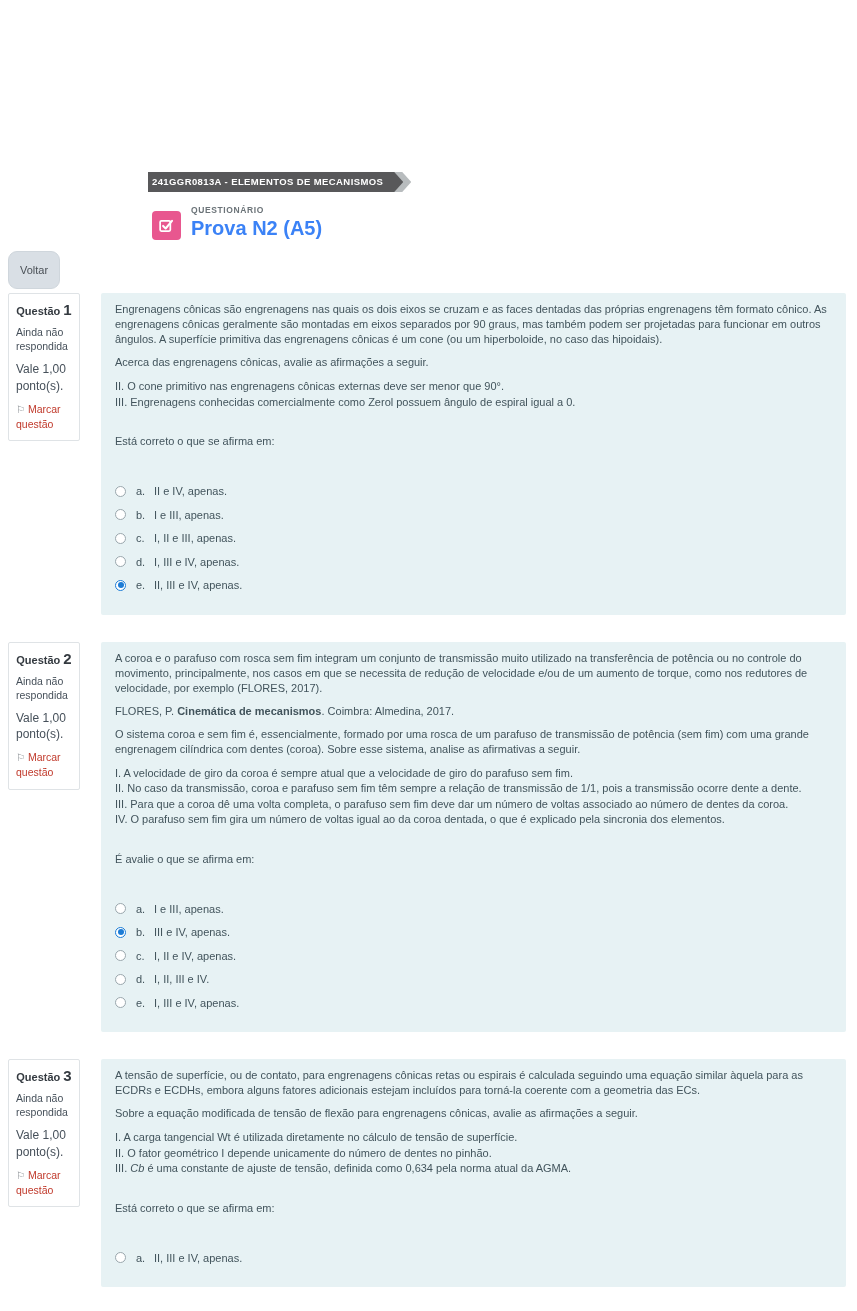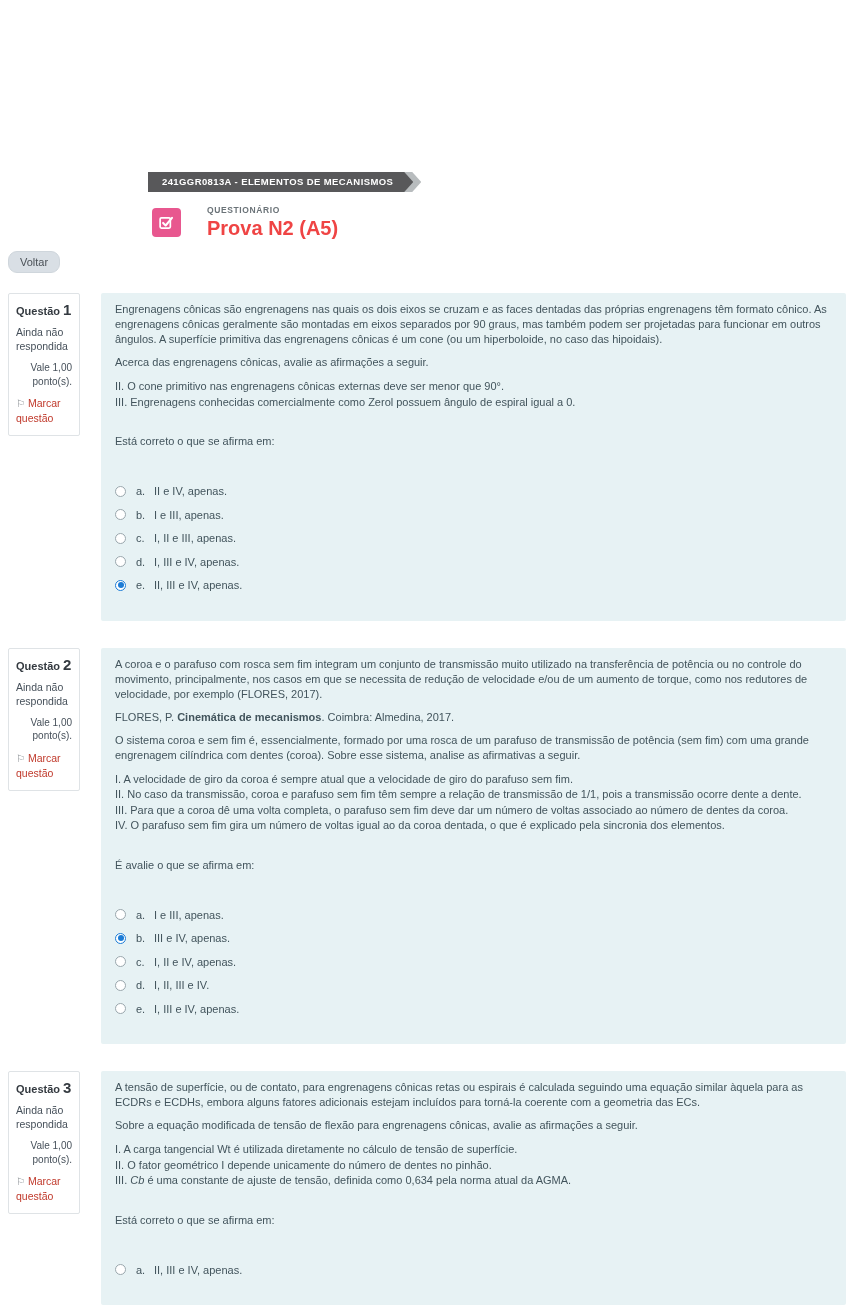--- a/index.html
+++ b/index.html
@@ -5,48 +5,48 @@
   html,body{margin:0;padding:0;background:#fff;width:857px;height:1311px;overflow:hidden;
     font-family:"Liberation Sans","DejaVu Sans",sans-serif;}
   .page{position:relative;width:857px;height:1311px;}
 
   
   .badge-wrap{position:absolute;left:148px;top:172px;height:20px;}
   .badge-tail{position:absolute;left:8px;top:0;height:20px;width:100%;
     background:var(--badge-tail,#b8bcbe);
     clip-path:polygon(0 0,calc(100% - 9px) 0,100% 50%,calc(100% - 9px) 100%,0 100%);}
   .badge{position:relative;height:20px;line-height:20px;background:var(--badge-bg,#58585a);color:#fff;
-    font-size:9.5px;font-weight:bold;letter-spacing:.4px;padding:0 20px 0 14px;white-space:nowrap;
+    font-size:9.5px;font-weight:bold;letter-spacing:.4px;padding:0 20px 0 4px;white-space:nowrap;
     clip-path:polygon(0 0,calc(100% - 9px) 0,100% 50%,calc(100% - 9px) 100%,0 100%);}
 
   
-  .act{position:absolute;left:152px;top:204px;display:flex;gap:26px;align-items:center;}
+  .act{position:absolute;left:152px;top:204px;display:flex;gap:10px;align-items:flex-end;}
   .act-icon{width:29px;height:29px;background:var(--accent-pink,#e8578f);border-radius:4px;
     display:flex;align-items:center;justify-content:center;flex:0 0 auto;}
   .act-type{font-size:8.5px;font-weight:bold;color:#6b7378;letter-spacing:.6px;margin-top:1px;}
-  .act-title{font-size:20px;font-weight:bold;color:#ef4444;margin-top:2px;}
+  .act-title{font-size:20px;font-weight:bold;color:#3b82f6;margin-top:2px;}
 
   
   .voltar{position:absolute;left:8px;top:251px;background:#d9dfe5;border:1px solid #cfd6dc;border-radius:9px;
-    color:#4a5056;font-size:11px;padding:4px 11px;cursor:pointer;font-family:inherit;}
+    color:#4a5056;font-size:11px;padding:12px 11px;cursor:pointer;font-family:inherit;}
 
   
   .questions{position:absolute;left:8px;top:293px;width:841px;}
   .q-row{display:flex;align-items:flex-start;margin-bottom:27px;}
   .q-info{width:56px;flex:0 0 auto;background:#fff;border:1px solid #dfe3e6;border-radius:2px;
     padding:7px 7px 9px;color:#3f4850;}
-  .q-head{font-size:11px;color:#343a40;margin:0;}
+  .q-head{font-size:11px;color:#343a40;margin:0;text-align:center;}
   .q-num{font-size:15px;}
   .q-status{font-size:10.5px;margin-top:7px;line-height:1.35;color:#46505a;}
-  .q-points{font-size:10px;margin-top:8px;line-height:1.35;color:#46505a;text-align:right;}
+  .q-points{font-size:12px;margin-top:8px;line-height:1.35;color:#46505a;}
   .q-flag{display:block;font-size:10.5px;margin-top:8px;line-height:1.4;color:var(--flag-red,#c0392b);
     text-decoration:none;cursor:pointer;}
   .flag-icon{color:#8a8f94;font-size:10px;}
   .q-content{margin-left:21px;width:745px;box-sizing:border-box;background:var(--content-bg,#e7f2f4);
-    border-radius:2px;padding:9px 14px 18px;color:var(--body-text,#42545c);}
+    border-radius:2px;padding:9px 14px 12px;color:var(--body-text,#42545c);}
   .q-para{margin:0 0 8px;font-size:11px;line-height:15px;}
   .q-statements{margin:9px 0 0;}
   .q-stmt{font-size:11px;line-height:15.5px;}
   .q-prompt{margin-top:24px;font-size:11px;line-height:15px;}
   .q-options{margin-top:36px;}
   .opt{display:flex;align-items:center;margin-bottom:11.5px;cursor:pointer;}
   .radio{width:11px;height:11px;border-radius:50%;background:#fff;border:1px solid #9aa7ad;
     flex:0 0 auto;position:relative;box-sizing:border-box;}
   .radio.sel{border:1.5px solid var(--radio-blue,#1c7cd6);}
   .radio.sel::after{content:"";position:absolute;left:50%;top:50%;width:6px;height:6px;margin:-3px 0 0 -3px;

